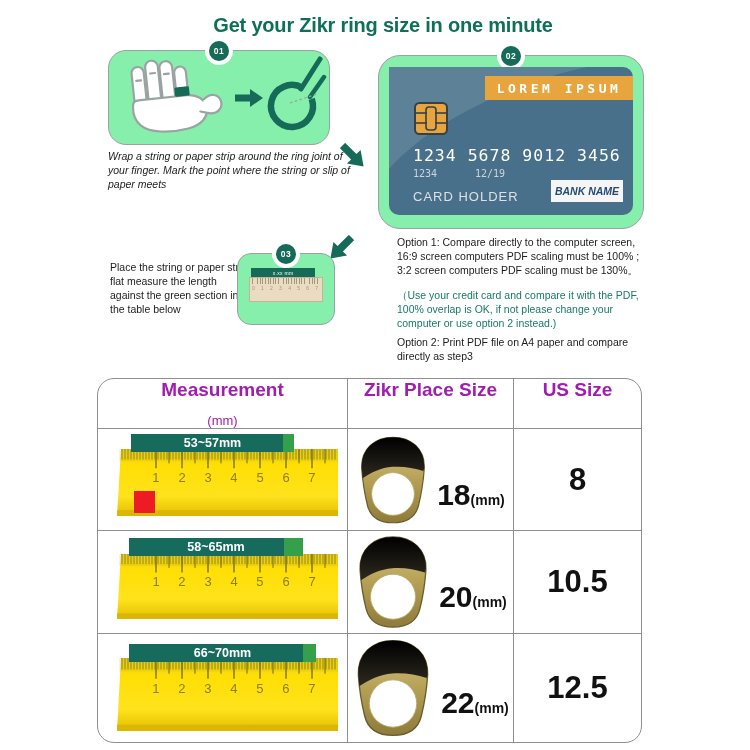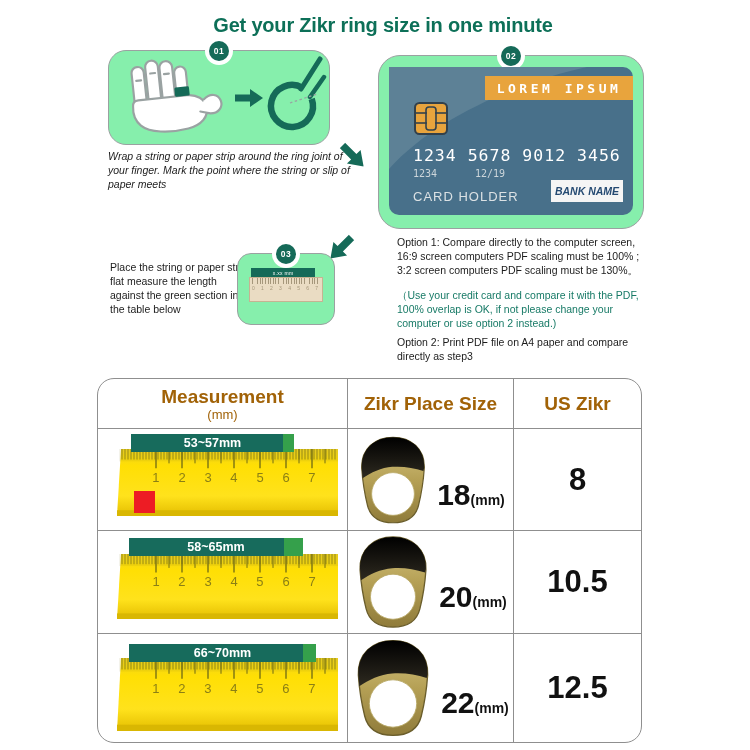--- a/index.html
+++ b/index.html
@@ -49,22 +49,22 @@
   .mini-nums{position:absolute;left:2px;top:7px;width:66px;display:flex;justify-content:space-between;
       font-size:5px;color:#a5977b;}
 
   
   .sizetable{position:absolute;left:97px;top:378px;width:543px;height:363px;
      border:1.5px solid #8f8f8f;border-radius:17px;overflow:hidden;
      display:grid;grid-template-columns:250px 166px 1fr;grid-template-rows:50px 102px 103px 1fr;background:#fff;}
   .cell{position:relative;}
   .b-r{border-right:1.2px solid #8f8f8f;}
   .b-b{border-bottom:1.2px solid #8f8f8f;}
-  .hcell{display:flex;flex-direction:column;align-items:center;justify-content:center;
-         font-weight:bold;font-size:19px;color:#a16207;}
+  .hcell{display:flex;flex-direction:column;align-items:center;justify-content:space-between;
+         font-weight:bold;font-size:19px;color:#a21caf;}
   .hunit{font-size:13px;font-weight:normal;margin-top:-1px;}
 
   .ruler-svg{position:absolute;left:19px;width:221px;}
   .r0 .ruler-svg{top:20px;height:67px;}
   .r1 .ruler-svg{top:23px;height:65px;}
   .r2 .ruler-svg{top:24px;height:73px;}
   .strip{position:absolute;height:18px;background:#176b5c;color:#fff;font-size:12.5px;font-weight:bold;
          display:flex;align-items:center;justify-content:center;}
   .r0 .strip{left:33px;top:5px;width:163px;}
   .r1 .strip{left:31px;top:7px;width:174px;}
@@ -202,21 +202,21 @@
   <div class="sizetable">
 
     <div class="cell hcell b-r b-b">
       <div>Measurement</div>
       <div class="hunit">(mm)</div>
     </div>
     <div class="cell hcell b-r b-b">
       <div>Zikr Place Size</div>
     </div>
     <div class="cell hcell b-b">
-      <div>US Zikr</div>
+      <div>US Size</div>
     </div>
 
     <div class="cell r0 b-r b-b">
       <svg class="ruler-svg" preserveAspectRatio="none" viewBox="0 0 221 70">
           <path d="M4,0 L221,0 L221,70 L0,70 Z" fill="url(#yellowGrad)"></path>
           <rect x="0" y="64" width="221" height="6" fill="#d9b702"></rect>
           <rect x="2" y="0" width="219" height="13" fill="rgba(110,100,0,0.08)"></rect>
           <line x1="5" y1="0" x2="5" y2="11" stroke="#6f6a15" stroke-width="0.7"></line>
           <line x1="8" y1="0" x2="8" y2="11" stroke="#6f6a15" stroke-width="0.7"></line>
           <line x1="11" y1="0" x2="11" y2="11" stroke="#6f6a15" stroke-width="0.7"></line>

